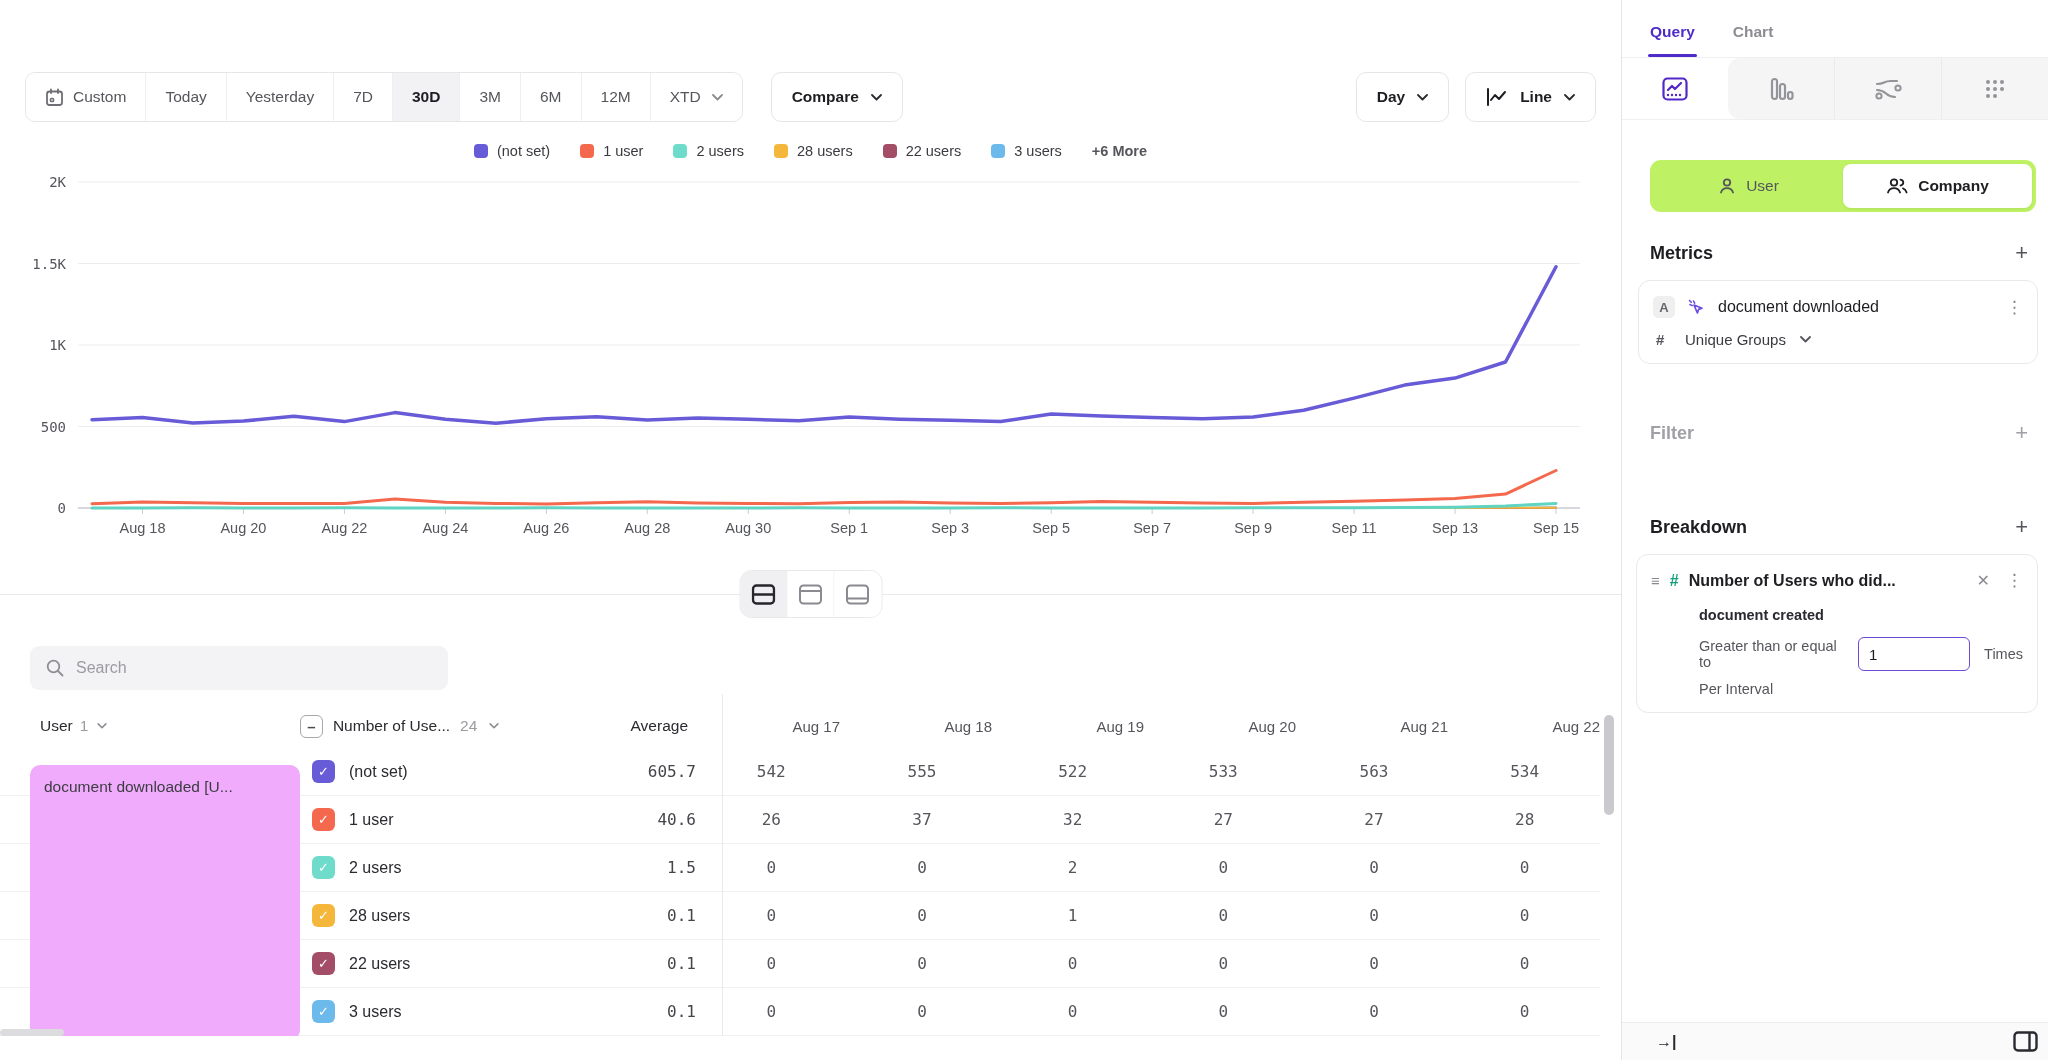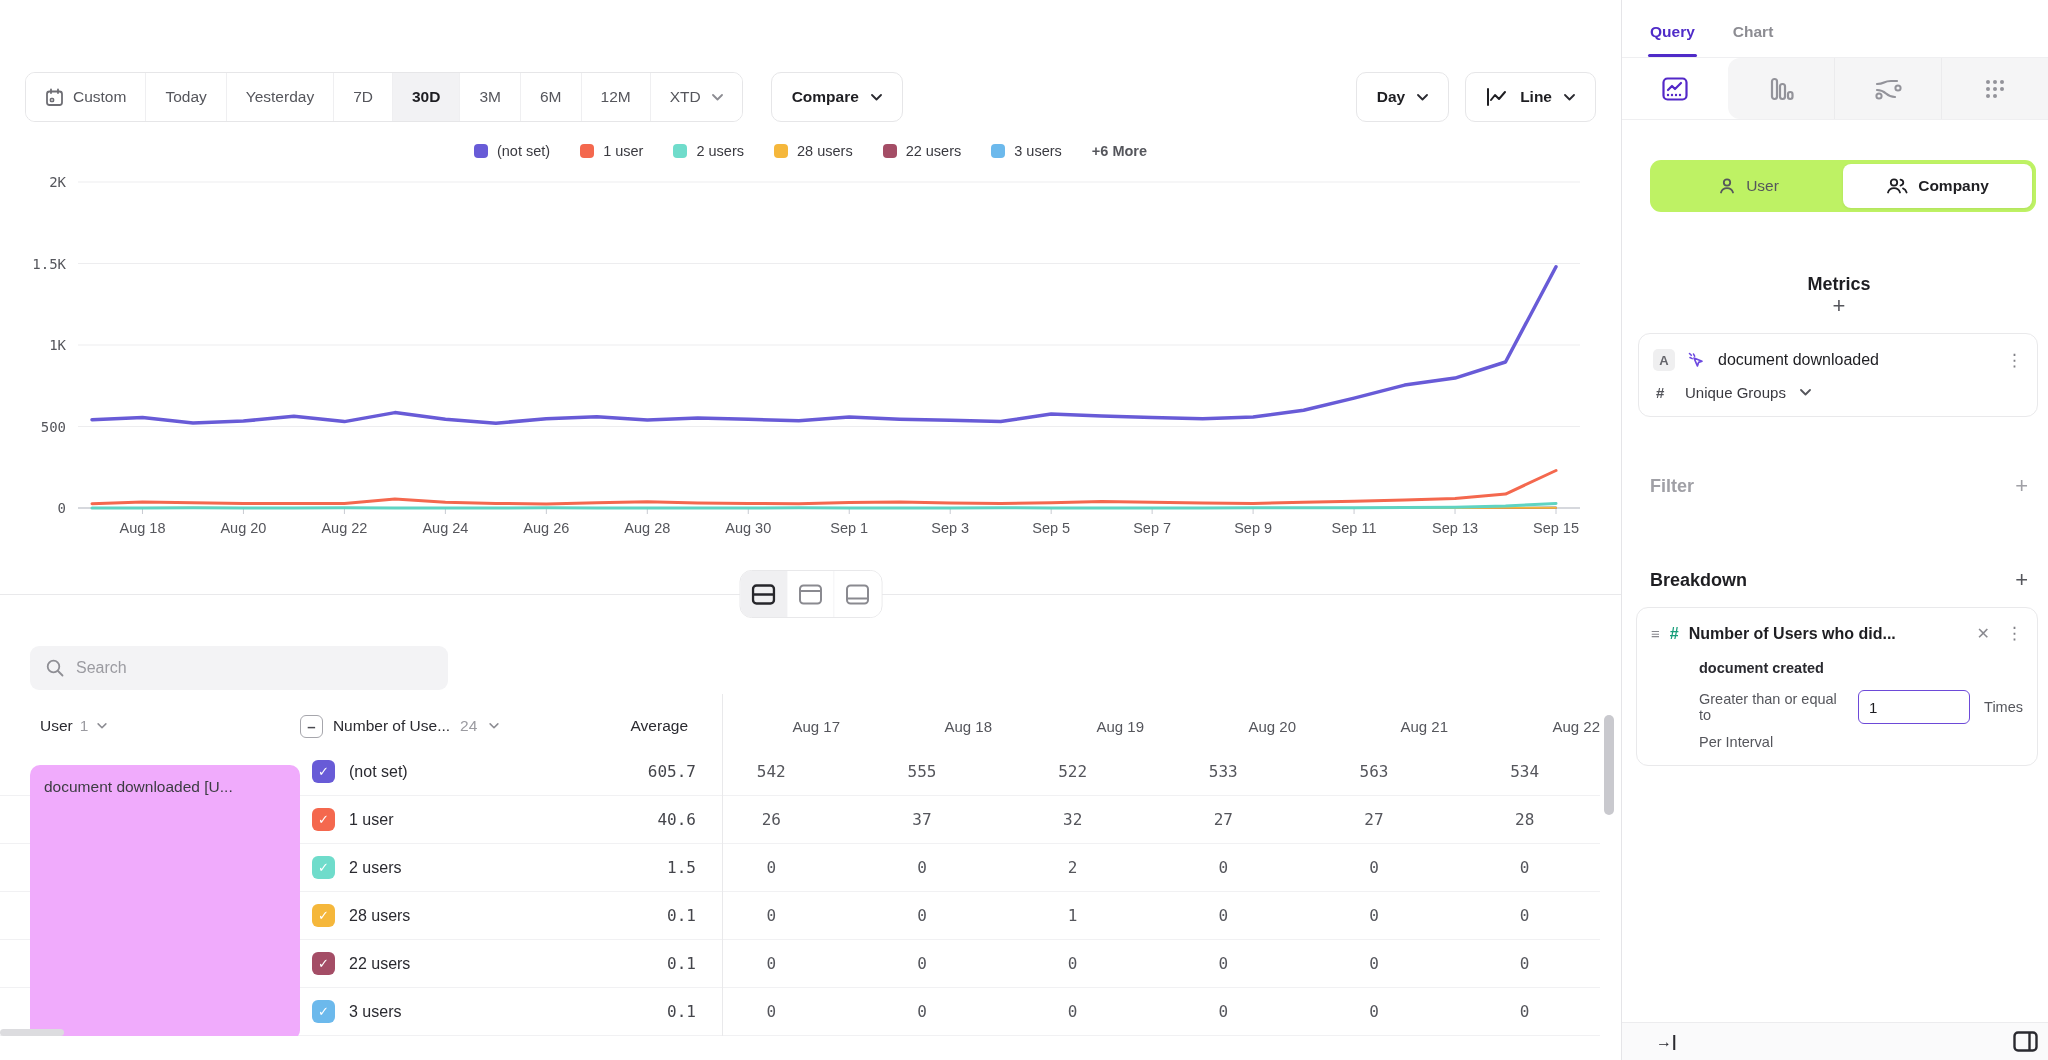--- a/index.html
+++ b/index.html
@@ -504,21 +504,21 @@
         <svg width="22" height="18" viewBox="0 0 22 18">
             <circle cx="8" cy="5.5" r="3.2" fill="none" stroke="currentColor" stroke-width="1.8"></circle>
             <path d="M2 15.5c1-3.2 3.2-4.4 6-4.4s5 1.2 6 4.4" fill="none" stroke="currentColor" stroke-width="1.8" stroke-linecap="round"></path>
             <path d="M14.5 2.6c1.8.4 2.8 1.6 2.8 3s-1 2.6-2.8 3" fill="none" stroke="currentColor" stroke-width="1.8" stroke-linecap="round"></path>
             <path d="M17 11.4c2 .7 3 2 3.6 4.1" fill="none" stroke="currentColor" stroke-width="1.8" stroke-linecap="round"></path>
           </svg>
         <span>Company</span>
       </div>
     </div>
 
-    <div class="sec-head" style="margin-top:62px;flex-direction:column;">
+    <div class="sec-head" style="margin-top:30px;">
       <span class="sec-title">Metrics</span>
       <span class="plus">+</span>
     </div>
 
     <div class="card">
       <div class="m-row1">
         <span class="a-badge">A</span>
         <span style="display:flex;color:#6D4AE0">
           <svg width="19" height="19" viewBox="0 0 19 19">
               <path d="M7 7l8 3.2-3.4 1.2L10.4 15z" fill="none" stroke="currentColor" stroke-width="1.7" stroke-linejoin="round"></path>

